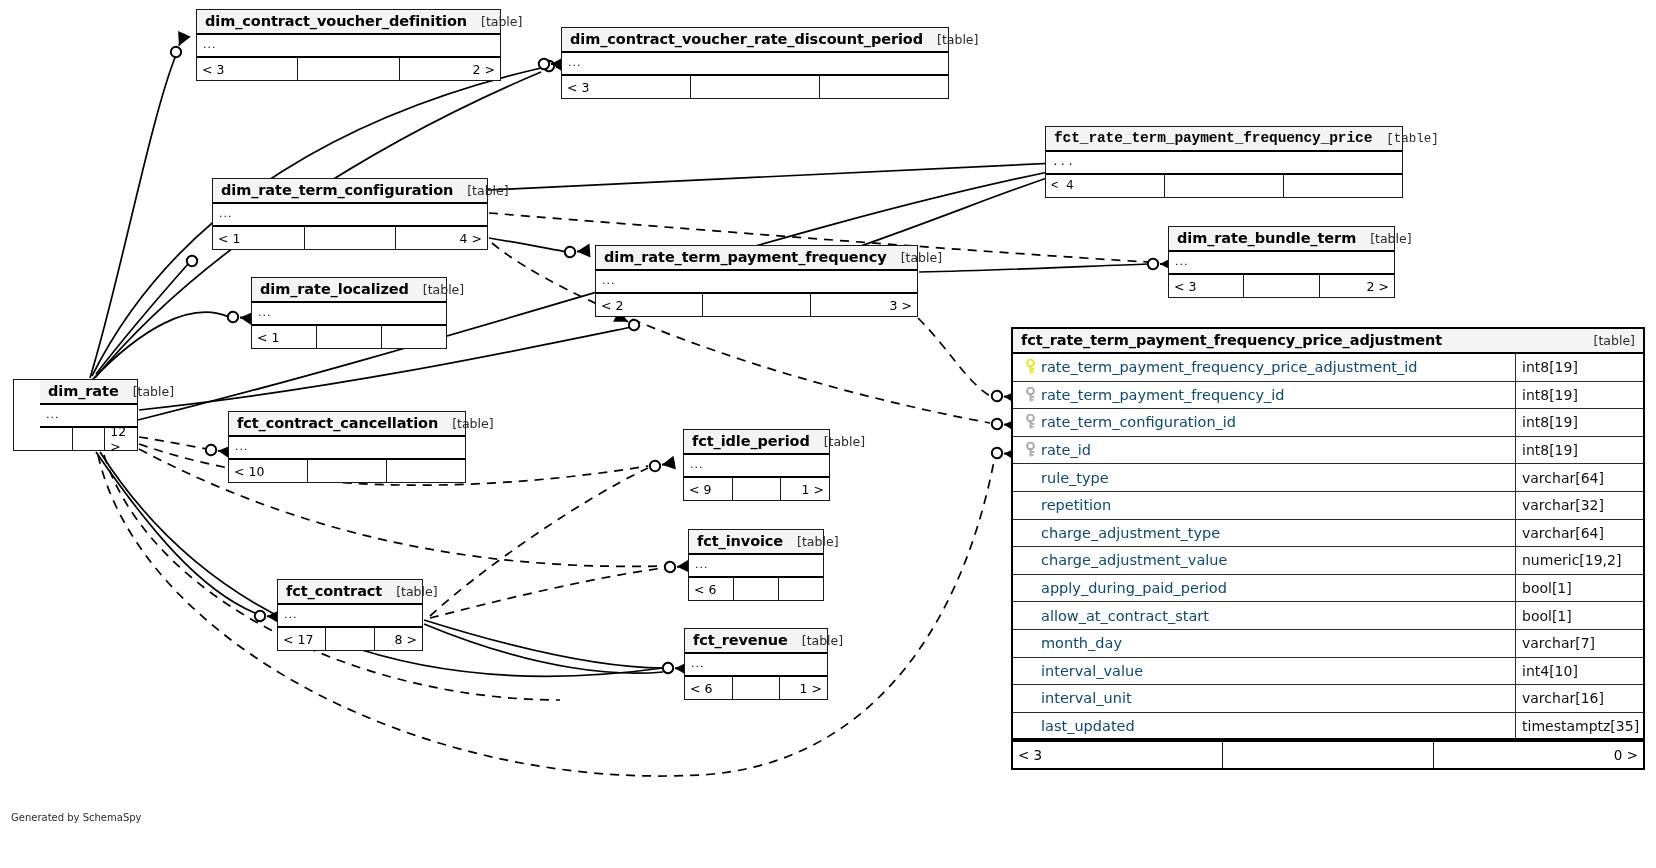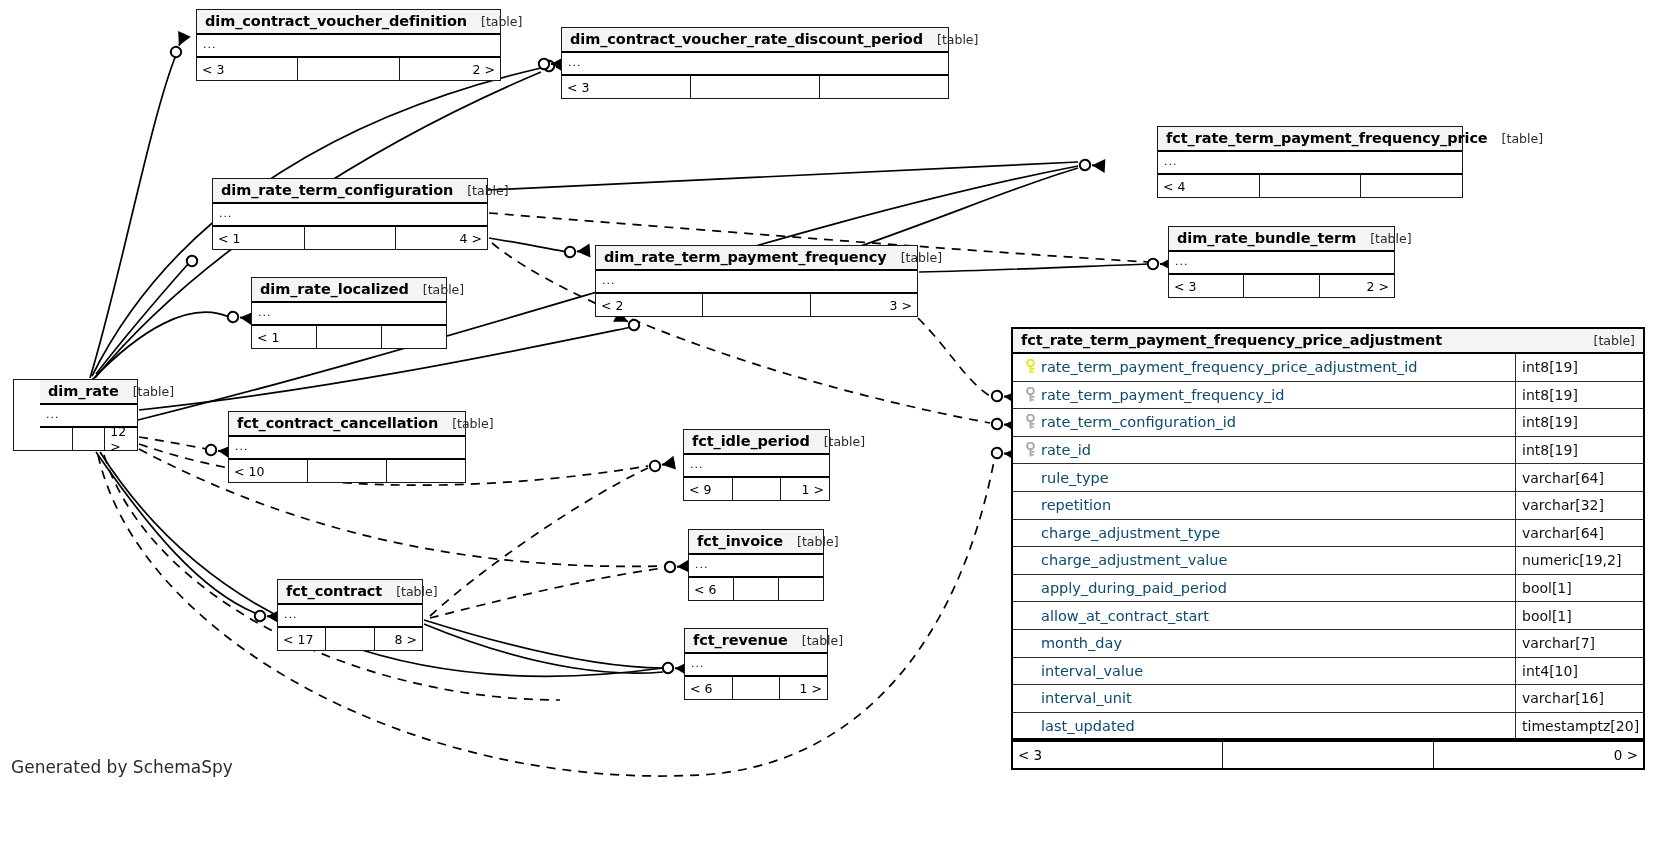--- a/index.html
+++ b/index.html
@@ -35,21 +35,21 @@
   .colrow:last-of-type{border-bottom:2px solid #000;}
   .colname{flex:1;display:flex;align-items:center;font-size:14.5px;color:#0c4a6e;
            padding-left:6px;box-sizing:border-box;border-right:1px solid #2b2b2b;
            height:100%;}
   .coltype{width:127px;font-size:14px;color:#111;padding-left:6px;
            display:flex;align-items:center;height:100%;box-sizing:border-box;}
   .keyicon{width:22px;display:inline-flex;justify-content:center;align-items:center;}
   .keyicon svg{display:block;}
   .tn-foot.big{height:26px;font-size:13.5px;border-top:2px solid #000;}
 
-  .credit{position:absolute;left:11px;top:757px;font-size:17px;color:#2b2b2b;text-align:right;}
+  .credit{position:absolute;left:11px;top:812px;font-size:10px;color:#2b2b2b;text-align:right;}
 </style>
 </head>
 <body>
 
 <div id="canvas">
 
   <svg id="edges" viewBox="0 0 1656 868">
     <defs>
       <g id="cf">
         <circle cx="0" cy="0" r="5.2" fill="#fff" stroke="#000" stroke-width="2"></circle>
@@ -152,21 +152,21 @@
       <span class="tg">[table]</span>
     </div>
     <div class="tn-ellipsis">...</div>
     <div class="tn-foot">
       <div class="c l">&lt; 3</div>
       <div class="c"></div>
       <div class="c r"></div>
     </div>
   </div>
 
-  <div class="table-node" style="left:1157px;top:126px;width:306px;">
+  <div class="table-node" style="left:1045px;top:126px;width:358px;font-family:Liberation Mono, monospace;">
     <div class="tn-title">
       <span class="nm">fct_rate_term_payment_frequency_price</span>
       <span class="tg">[table]</span>
     </div>
     <div class="tn-ellipsis">...</div>
     <div class="tn-foot">
       <div class="c l">&lt; 4</div>
       <div class="c"></div>
       <div class="c r"></div>
     </div>
@@ -425,21 +425,21 @@
             <span class="keyicon"></span>
             <span>interval_unit</span>
           </div>
           <div class="coltype">varchar[16]</div>
         </div>
         <div class="colrow">
           <div class="colname">
             <span class="keyicon"></span>
             <span>last_updated</span>
           </div>
-          <div class="coltype">timestamptz[20]</div>
+          <div class="coltype">timestamptz[35]</div>
         </div>
       </div>
     <div class="tn-foot big">
       <div class="c l">&lt; 3</div>
       <div class="c"></div>
       <div class="c r">0 &gt;</div>
     </div>
   </div>
 
   <div class="credit">Generated by SchemaSpy</div>

